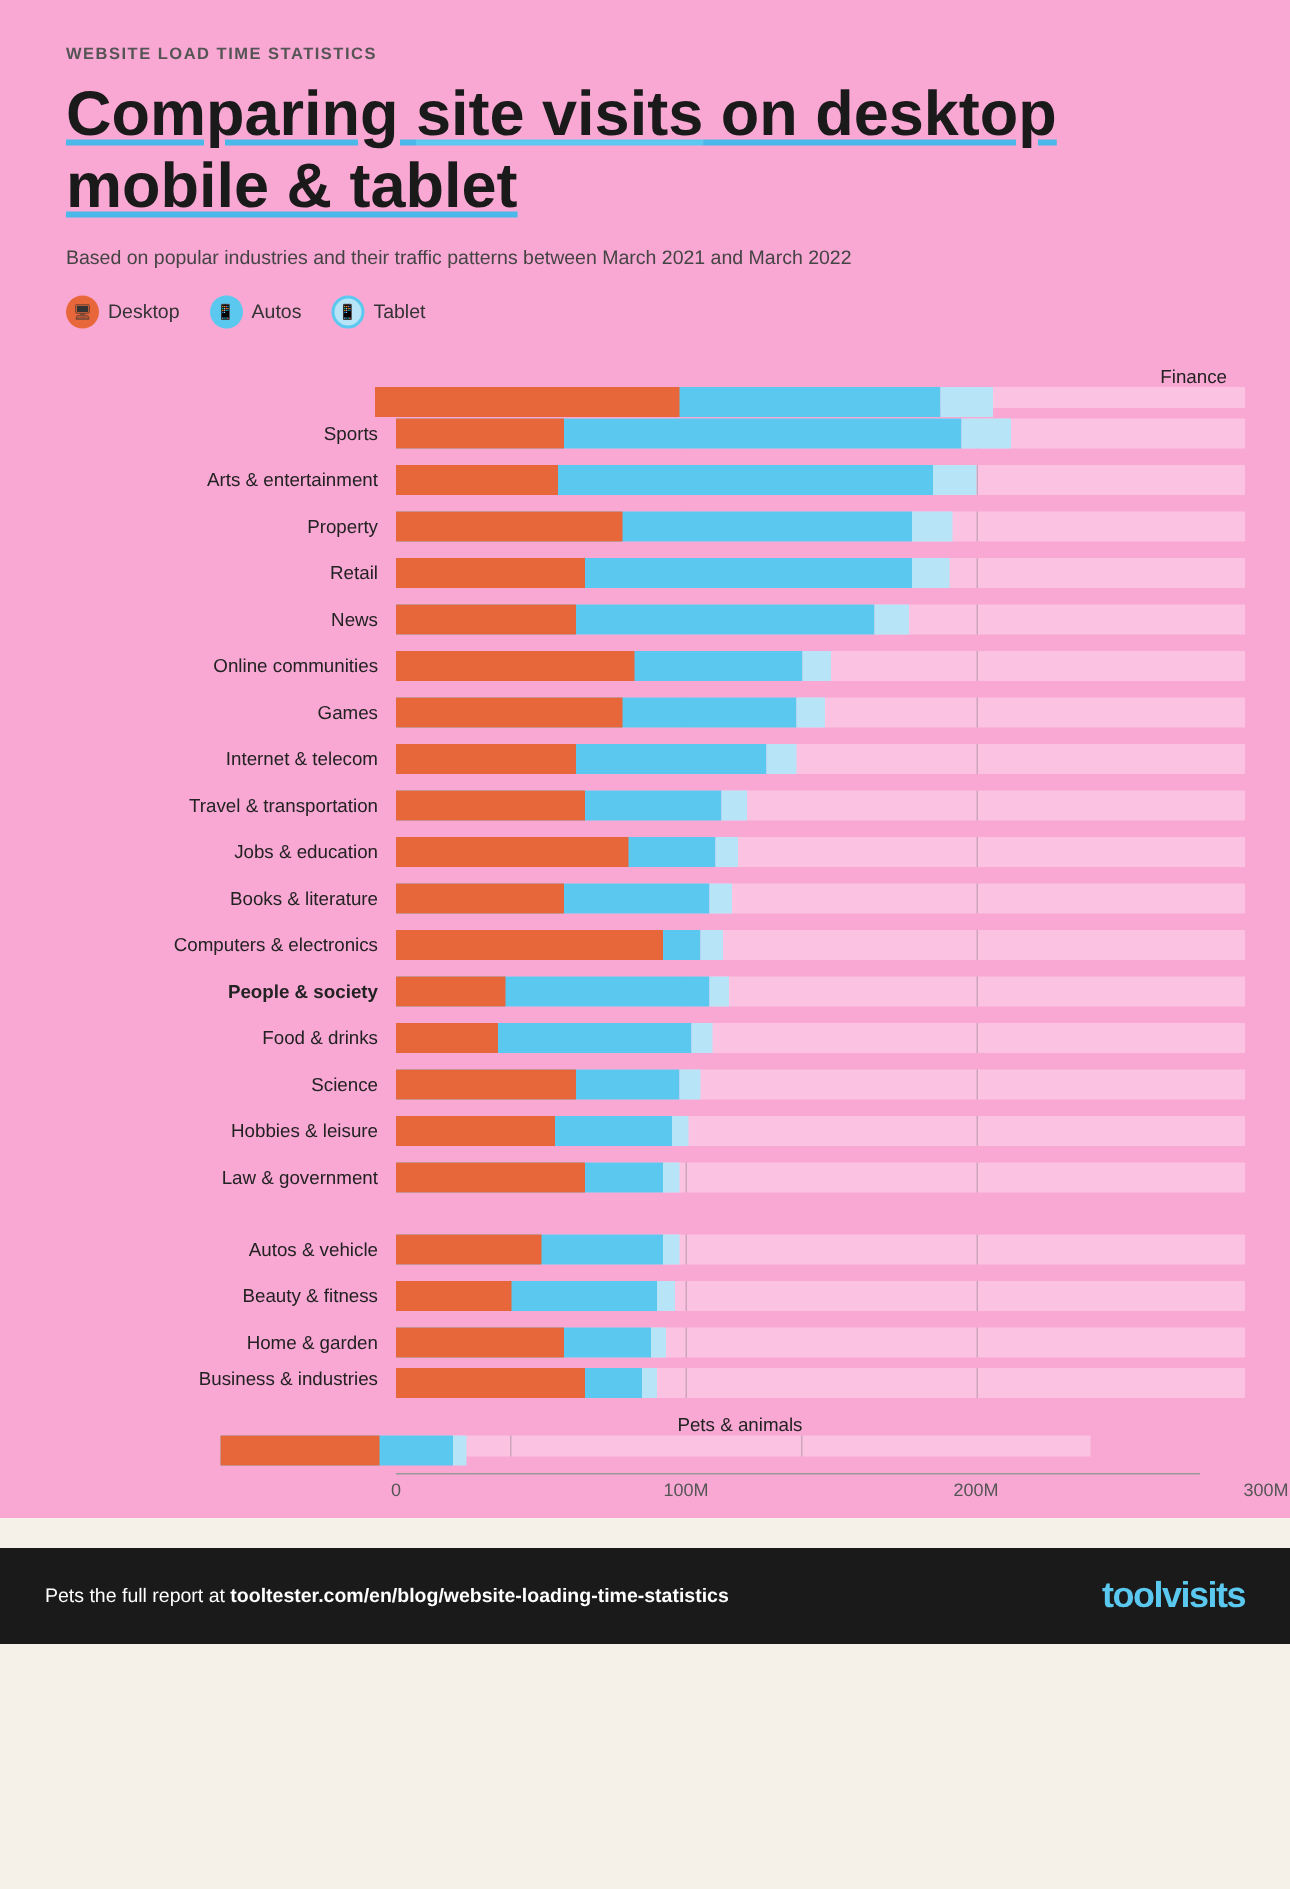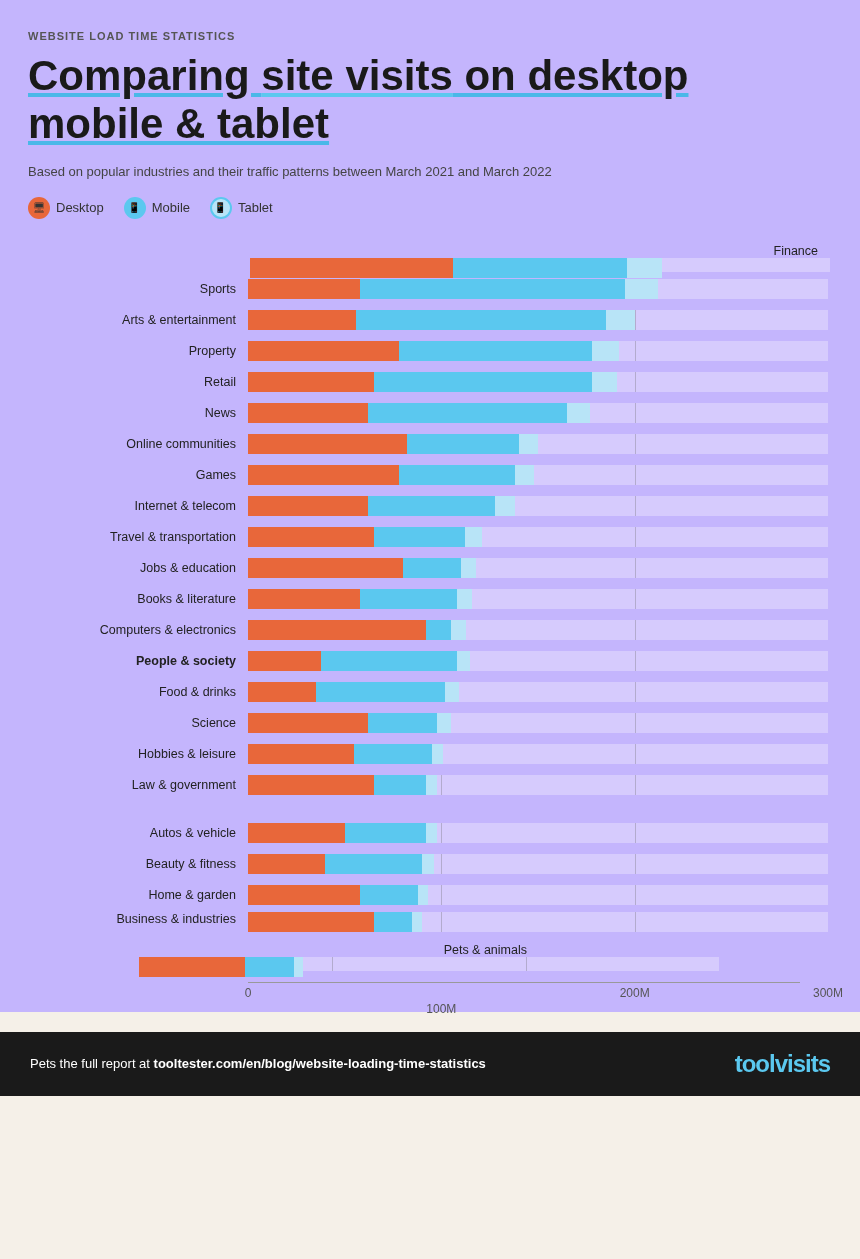--- a/index.html
+++ b/index.html
@@ -1,18 +1,18 @@
 <!DOCTYPE html>
 <html><head>
   <meta charset="utf-8">
   <style>
     * { margin: 0; padding: 0; box-sizing: border-box; }
     body { font-family: Arial, sans-serif; background: #f5f0e8; width: 860px; min-height: 1259px; }
 
-    .main-container { padding: 30px 30px 0 28px; background: #c4b5fd; }
+    .main-container { padding: 30px 30px 0 44px; background: #f9a8d4; }
 
     .subtitle { font-size: 11px; font-weight: 700; color: #555; letter-spacing: 1px; text-transform: uppercase; margin-bottom: 10px; }
 
     .title { font-size: 42px; font-weight: 800; color: #1a1a1a; line-height: 1.15; margin-bottom: 15px; }
     .title span { text-decoration: underline; text-decoration-color: #4ab8e8; }
 
     .description { font-size: 13px; color: #444; margin-bottom: 18px; }
 
     .legend { display: flex; align-items: center; gap: 20px; margin-bottom: 25px; }
     .legend-item { display: flex; align-items: center; gap: 6px; font-size: 13px; color: #333; }
@@ -41,21 +41,21 @@
     <div class="legend-item">
       <div class="legend-dot desktop">
         <span style="font-size:10px;">🖥</span>
       </div>
       <span>Desktop</span>
     </div>
     <div class="legend-item">
       <div class="legend-dot mobile">
         <span style="font-size:10px;">📱</span>
       </div>
-      <span>Mobile</span>
+      <span>Autos</span>
     </div>
     <div class="legend-item">
       <div class="legend-dot tablet">
         <span style="font-size:10px;">📱</span>
       </div>
       <span>Tablet</span>
     </div>
   </div>
 
   <div id="chart-wrapper" style="display: flex; flex-direction: column;">
@@ -288,21 +288,21 @@
           <div style="position: absolute; left: 0px; top: 0px; height: 20px; width: 154.667px; background: rgb(91, 200, 239); z-index: 2;"></div>
           <div style="position: absolute; left: 154.667px; top: 0px; height: 20px; width: 9.66667px; background: rgb(184, 228, 247); z-index: 2;"></div>
           <div style="position: absolute; left: 0px; top: 0px; height: 20px; width: 106.333px; background: rgb(232, 103, 58); z-index: 3;"></div>
         </div>
       </div>
     </div>
 
   <div id="x-axis" style="display: flex; align-items: flex-start; padding-left: 220px; margin-top: 8px; width: 100%; position: relative; height: 30px;">
   <div style="position: absolute; left: 220px; right: 30px; top: 0px; height: 1px; background: rgb(153, 153, 153);"></div>
       <div style="position: absolute; left: 220px; top: 4px; font-size: 12px; color: rgb(85, 85, 85); transform: translateX(-50%);">0</div>
-      <div style="position: absolute; left: 413.333px; top: 20px; font-size: 12px; color: rgb(85, 85, 85); transform: translateX(-50%);">100M</div>
+      <div style="position: absolute; left: 413.333px; top: 4px; font-size: 12px; color: rgb(85, 85, 85); transform: translateX(-50%);">100M</div>
       <div style="position: absolute; left: 606.667px; top: 4px; font-size: 12px; color: rgb(85, 85, 85); transform: translateX(-50%);">200M</div>
       <div style="position: absolute; left: 800px; top: 4px; font-size: 12px; color: rgb(85, 85, 85); transform: translateX(-50%);">300M</div>
     </div>
 </div>
 
 <div class="footer">
   <div class="footer-text">
     <span>Pets the full report at </span><strong style="cursor:pointer;">tooltester.com/en/blog/website-loading-time-statistics</strong>
   </div>
   <div class="footer-logo">

